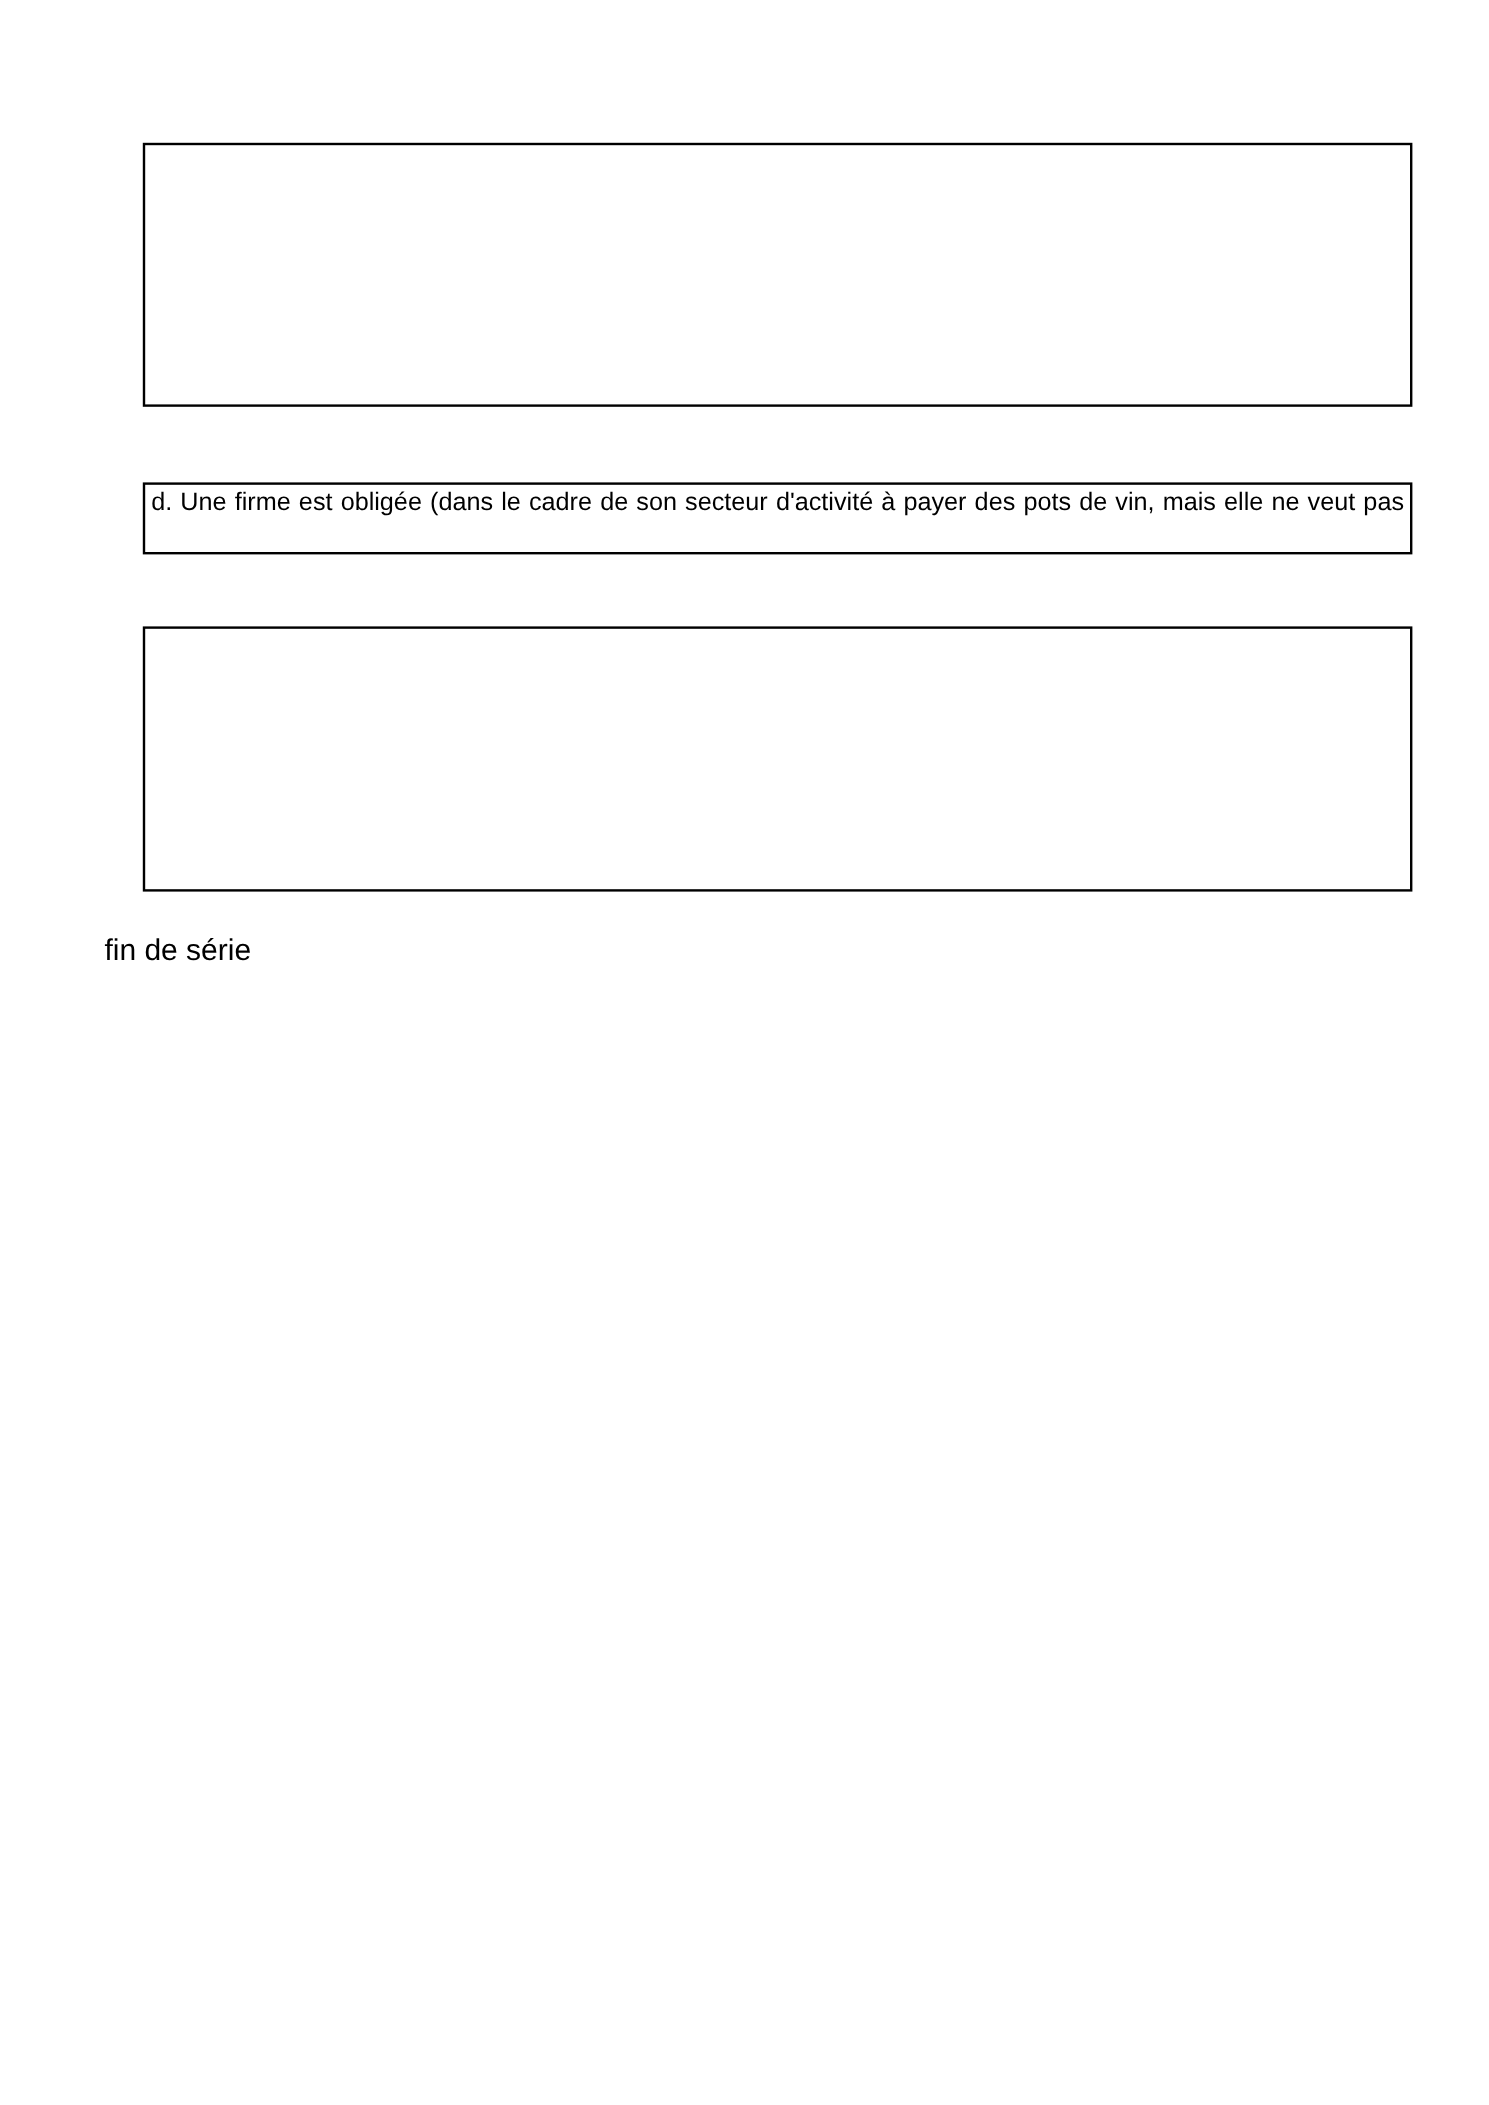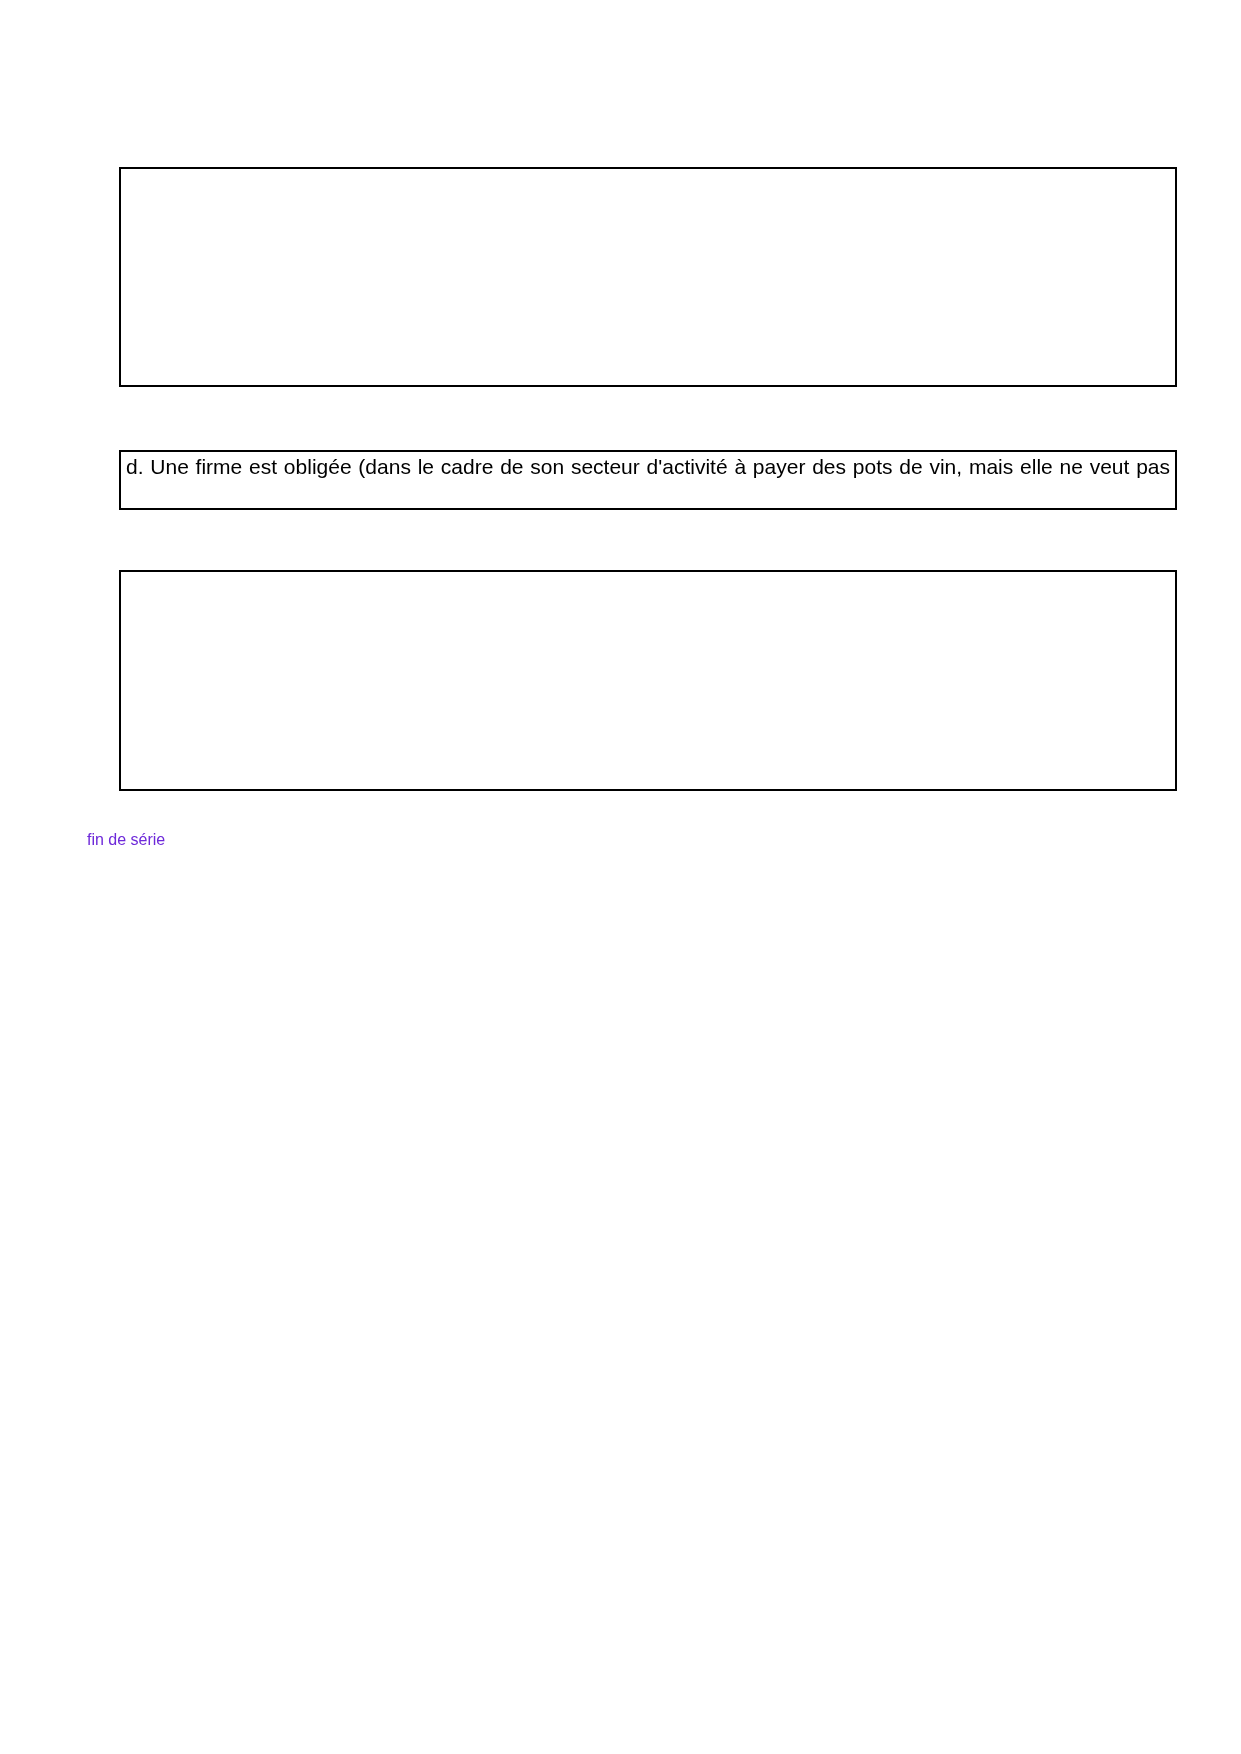--- a/index.html
+++ b/index.html
@@ -8,21 +8,20 @@
     background: #ffffff;
   }
   .page {
     position: relative;
     width: 1241px;
     height: 1276px;
     background: #ffffff;
     font-family: "Liberation Sans", sans-serif;
     color: #000000;
     overflow: hidden;
-    margin-top: 48px;
   }
   .doc-box {
     position: absolute;
     left: 119px;
     width: 1058px;
     border: 2px solid #000000;
     background: #ffffff;
     box-sizing: border-box;
   }
   .answer-box-1 {
@@ -45,23 +44,23 @@
     text-align: left;
   }
   .answer-box-2 {
     top: 522px;
     height: 221px;
   }
   .end-note {
     position: absolute;
     left: 87px;
     top: 780px;
-    font-size: 16px;
+    font-size: 25px;
     line-height: 24px;
-    color: #6d28d9;
+    color: #000000;
   }
 </style>
 </head>
 <body>
 
 <div class="page">
 
   <div class="doc-box answer-box-1"></div>
 
   <div class="doc-box question-box">

